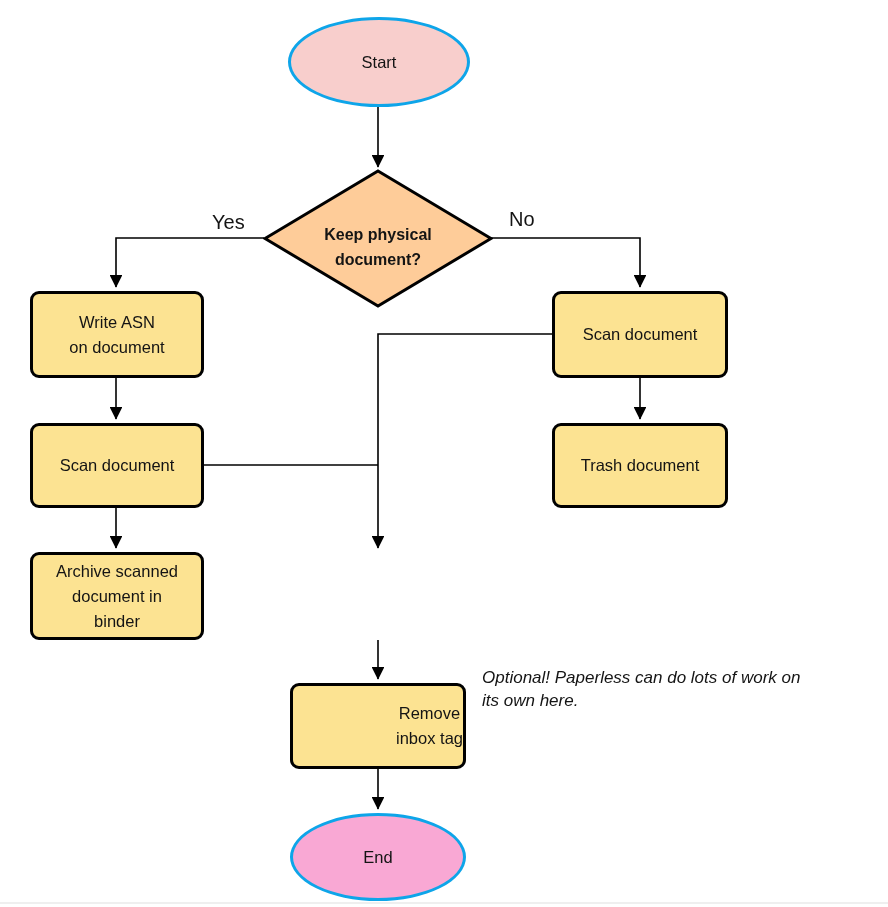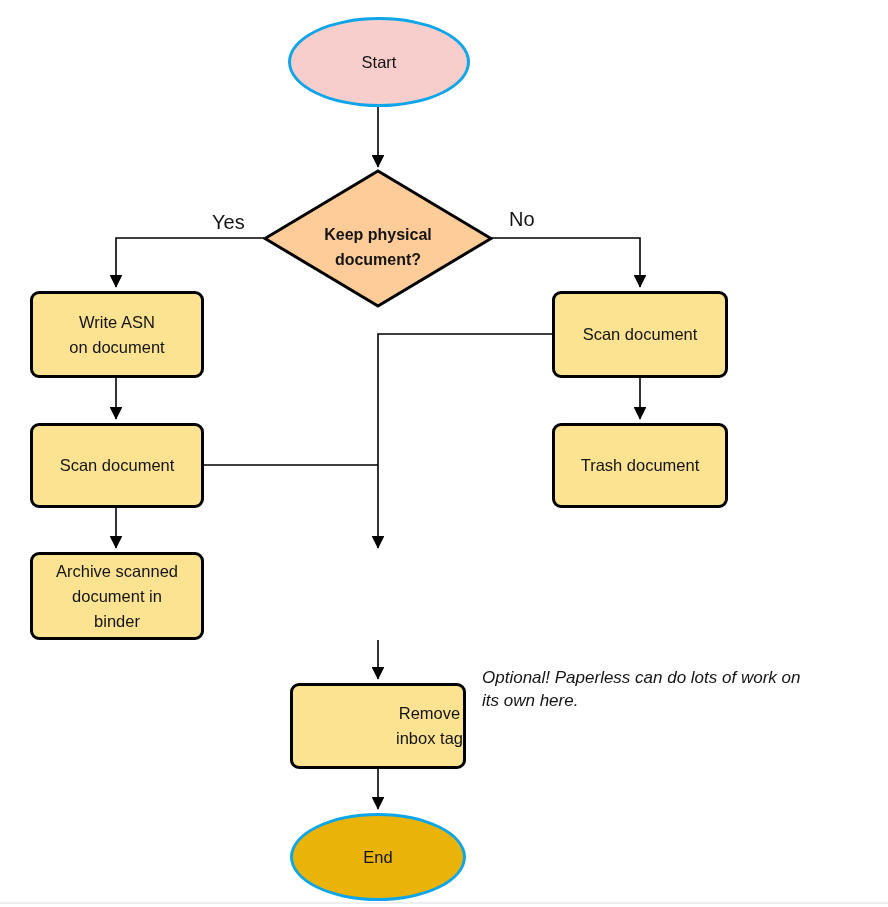--- a/index.html
+++ b/index.html
@@ -87,21 +87,21 @@
   <div class="node process" style="left: 552px; top: 423px; width: 176px; height: 85px; background: rgb(252, 227, 146);">
     <span>Trash document</span>
   </div>
 
 
   <div class="node process" style="left: 290px; top: 683px; width: 176px; height: 86px; background: rgb(252, 227, 146); justify-content: flex-end;">
     <span>Remove
 inbox tag</span>
   </div>
 
-  <div class="node terminator" style="left: 290px; top: 813px; width: 176px; height: 88px; background: #eab308;">
+  <div class="node terminator" style="left: 290px; top: 813px; width: 176px; height: 88px; background: #f9a8d4;">
     <span>End</span>
   </div>
 
   <div class="edge-label" style="left:212px;top:211px;">Yes</div>
   <div class="edge-label" style="left:509px;top:208px;">No</div>
 
   <div class="note" style="left:482px;top:625px;width:406px;margin-top:42px;">Optional! Paperless can do lots of work on
 its own here.</div>
 
   <div class="bottom-hairline"></div>

